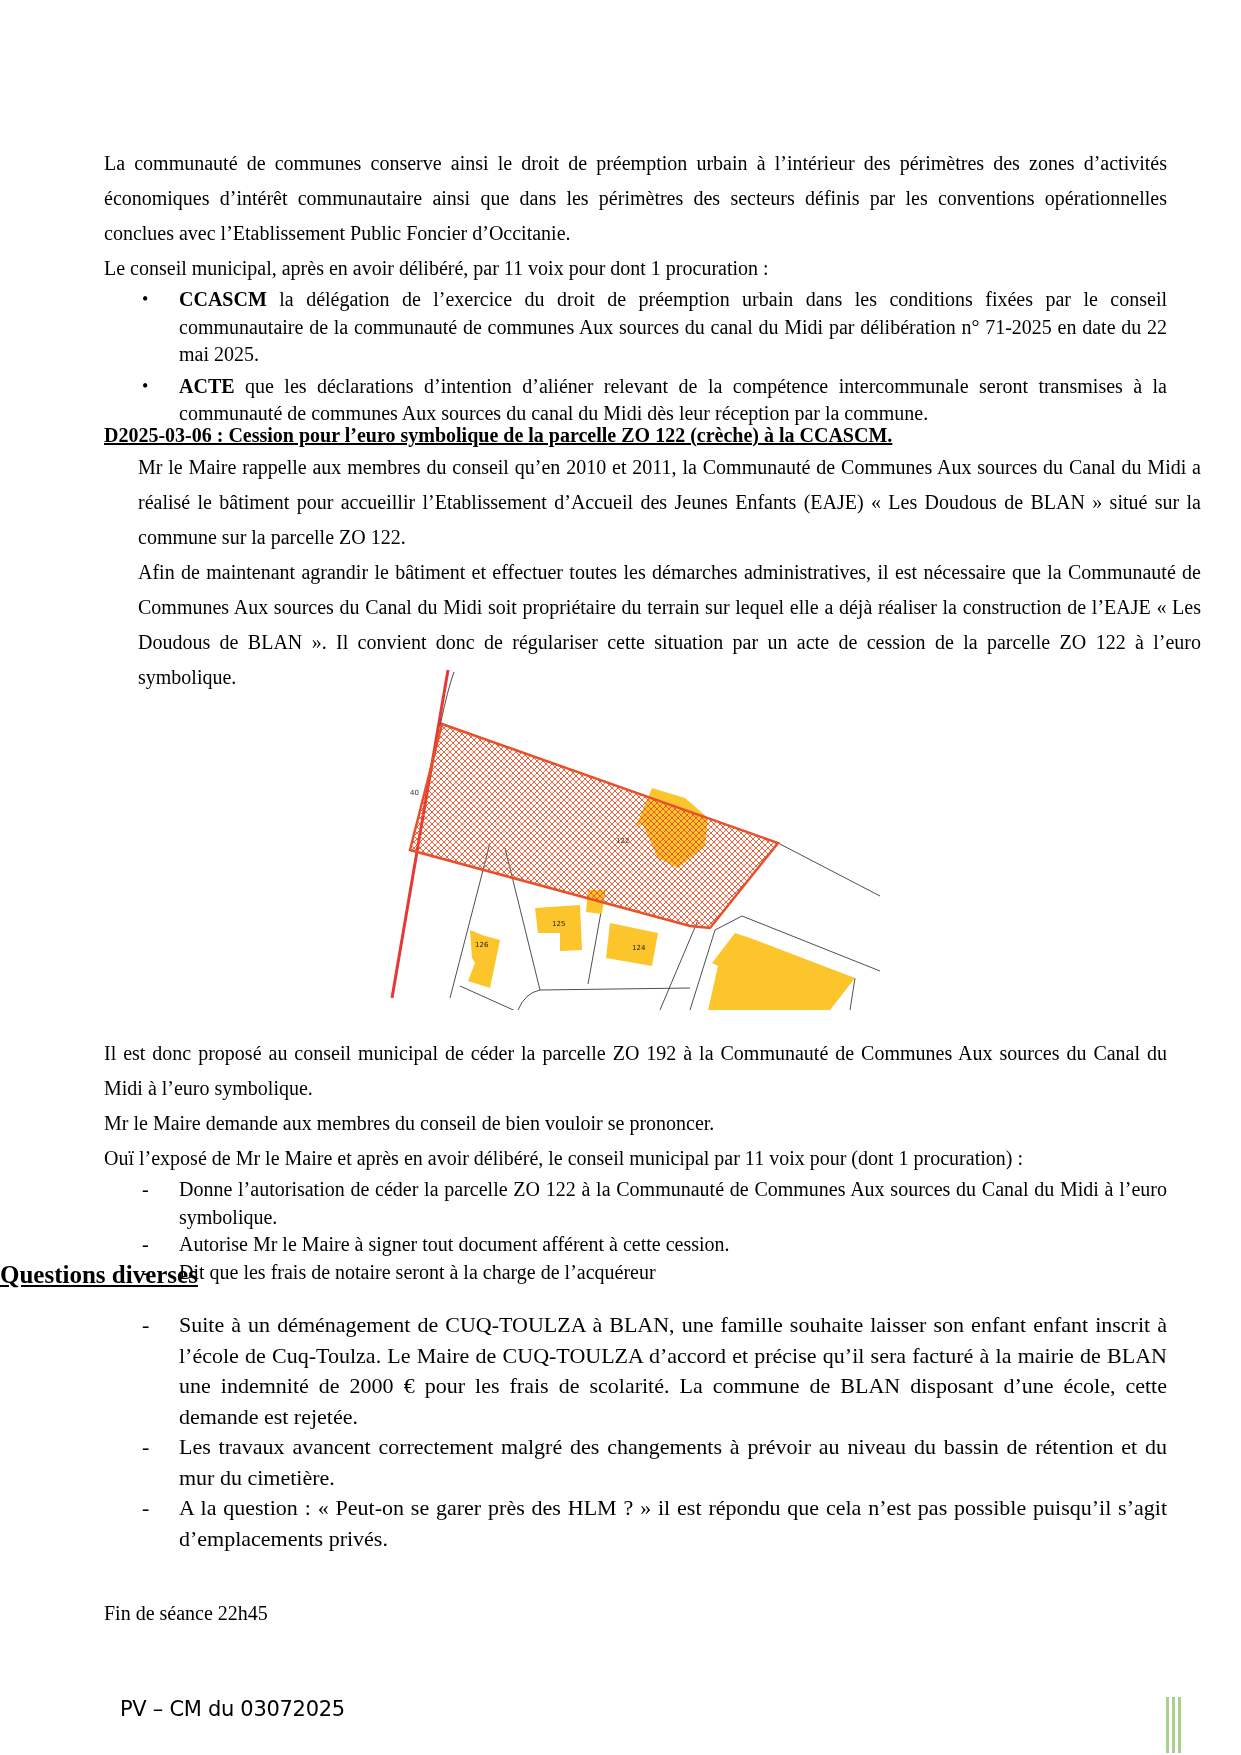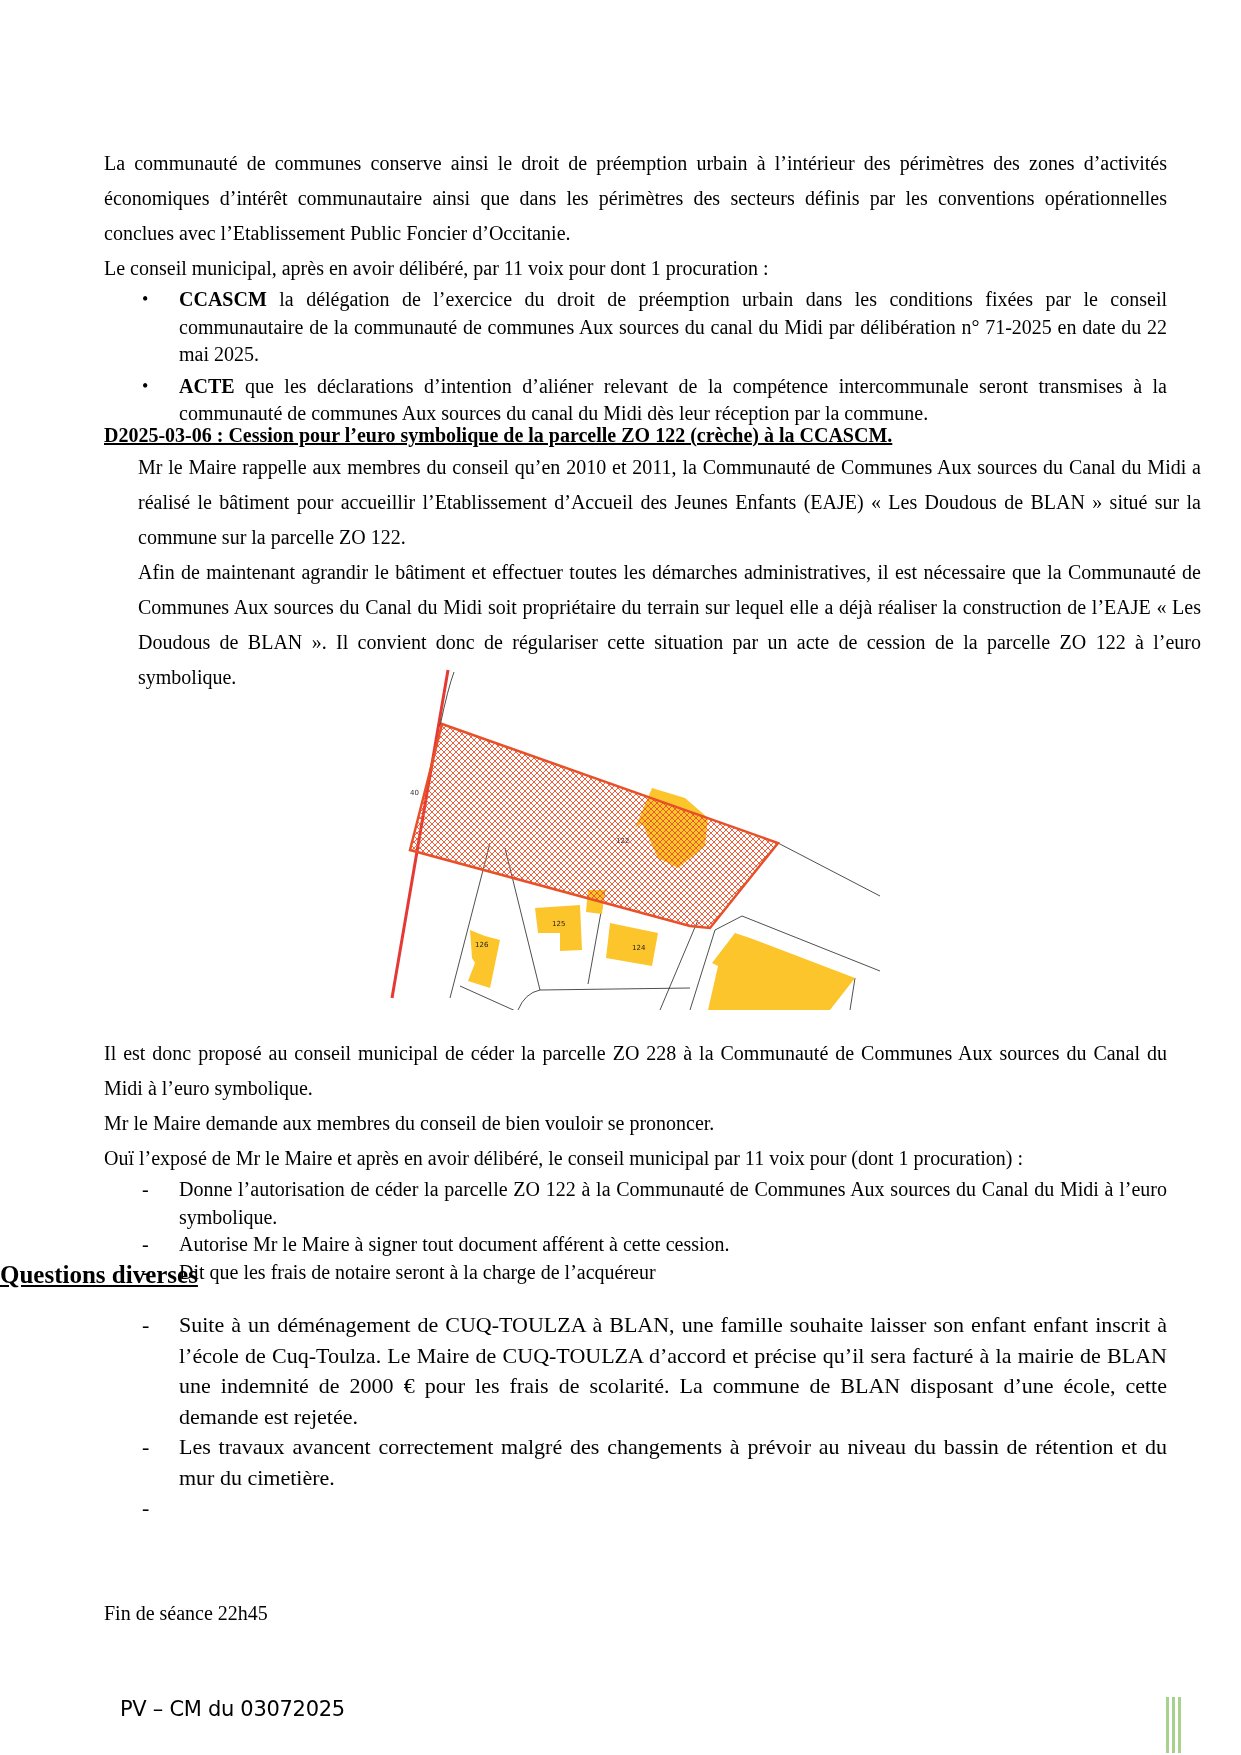--- a/index.html
+++ b/index.html
@@ -91,36 +91,36 @@
     <polygon points="52,56 388,175 320,260 300,258 20,182" fill="url(#hatch)" stroke="#e8502a" stroke-width="2.5"></polygon>
     <text x="226" y="175" font-size="7" fill="#333" font-family="DejaVu Sans, sans-serif">122</text>
     <text x="20" y="127" font-size="7" fill="#333" font-family="DejaVu Sans, sans-serif">40</text>
     <text x="162" y="258" font-size="7" fill="#222" font-family="DejaVu Sans, sans-serif">125</text>
     <text x="85" y="279" font-size="7" fill="#222" font-family="DejaVu Sans, sans-serif">126</text>
     <text x="242" y="282" font-size="7" fill="#222" font-family="DejaVu Sans, sans-serif">124</text>
   </svg>
 </div>
 
 <div class="page block3" style="position:absolute;">
-  <p class="p">Il est donc proposé au conseil municipal de céder la parcelle ZO 228 à la Communauté de Communes Aux sources du Canal du Midi à l’euro symbolique.</p>
+  <p class="p">Il est donc proposé au conseil municipal de céder la parcelle ZO 192 à la Communauté de Communes Aux sources du Canal du Midi à l’euro symbolique.</p>
   <p class="p">Mr le Maire demande aux membres du conseil de bien vouloir se prononcer.</p>
   <p class="p">Ouï l’exposé de Mr le Maire et après en avoir délibéré, le conseil municipal par 11 voix pour (dont 1 procuration) :</p>
   <ul class="dashes">
     <li><span class="mark">-</span><span>Donne l’autorisation de céder la parcelle ZO 122 à la Communauté de Communes Aux sources du Canal du Midi à l’euro symbolique.</span></li>
     <li><span class="mark">-</span><span>Autorise Mr le Maire à signer tout document afférent à cette cession.</span></li>
     <li><span class="mark">-</span><span>Dit que les frais de notaire seront à la charge de l’acquéreur</span></li>
   </ul>
 </div>
 
 <div class="qd-title">Questions diverses</div>
 <div class="page block4" style="position:absolute;">
   <ul class="qd">
     <li><span class="mark">-</span><span>Suite à un déménagement de CUQ-TOULZA à BLAN, une famille souhaite laisser son enfant enfant inscrit à l’école de Cuq-Toulza. Le Maire de CUQ-TOULZA d’accord et précise qu’il sera facturé à la mairie de BLAN une indemnité de 2000 € pour les frais de scolarité. La commune de BLAN disposant d’une école, cette demande est rejetée.</span></li>
     <li><span class="mark">-</span><span>Les travaux avancent correctement malgré des changements à prévoir au niveau du bassin de rétention et du mur du cimetière.</span></li>
-    <li><span class="mark">-</span></li>
+    <li><span class="mark">-</span><span>A la question : « Peut-on se garer près des HLM ? » il est répondu que cela n’est pas possible puisqu’il s’agit d’emplacements privés.</span></li>
   </ul>
 </div>
 
 <div class="fin">Fin de séance 22h45</div>
 
 <div class="footer">PV – CM du 03072025</div>
 <div class="bars">
   <span style="left:0;"></span>
   <span style="left:6px;"></span>
   <span style="left:12px;"></span>

